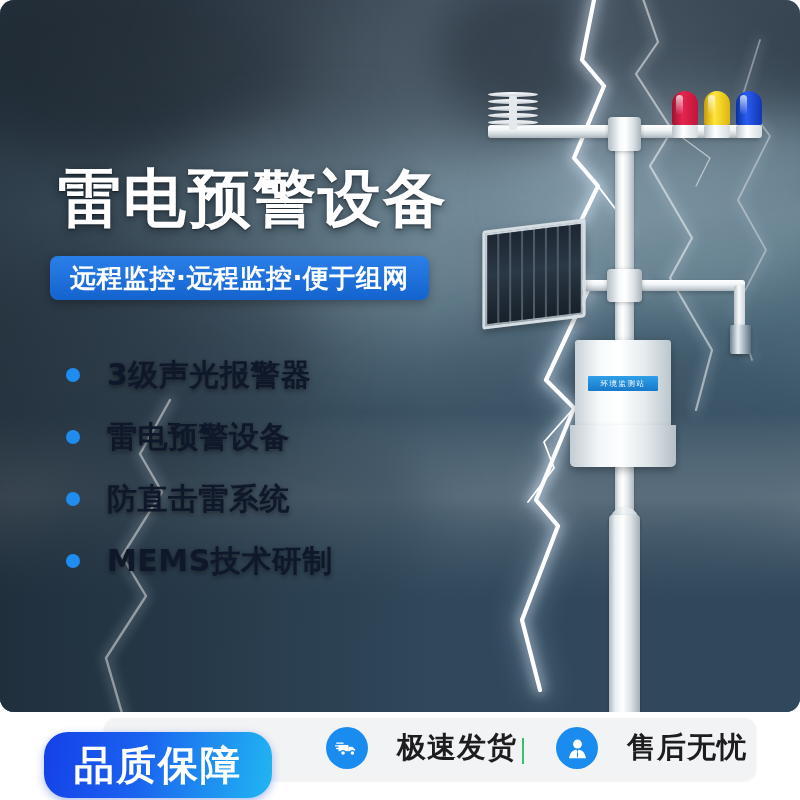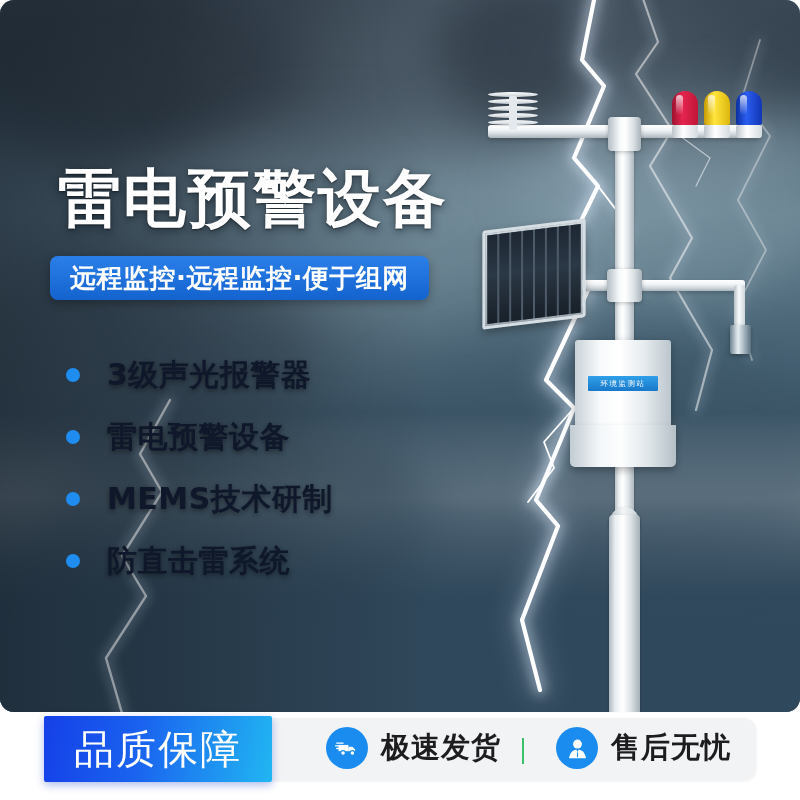--- a/index.html
+++ b/index.html
@@ -130,31 +130,31 @@
   .feature{display:flex;align-items:center;height:62px;}
   .feature .dot{width:14px;height:14px;border-radius:50%;background:#1f8cf0;flex:0 0 auto;
     box-shadow:0 0 0 0 rgba(0,0,0,0);}
   .feature .ftxt{margin-left:27px;color:#0f172a;font-size:30px;font-weight:bold;letter-spacing:.5px;
     font-family:"DejaVu Sans","Liberation Sans",sans-serif;text-shadow:0 2px 5px rgba(0,0,0,.45);}
 
   
   .bottombar{position:absolute;left:44px;top:716px;width:712px;height:66px;}
   .bar-bg{position:absolute;left:60px;top:2px;width:652px;height:62px;border-radius:12px;
     background:#f2f3f5;box-shadow:0 1px 3px rgba(0,0,0,.08);}
-  .quality{position:absolute;left:0;top:0;width:228px;height:66px;border-radius:2px;
+  .quality{position:absolute;left:0;top:16px;width:228px;height:66px;border-radius:24px;
     background:linear-gradient(100deg,#1540e8 0%,#1a63ef 42%,#21b6f2 100%);
     display:flex;align-items:center;justify-content:center;
-    color:#fff;font-size:40px;font-weight:normal;letter-spacing:2px;
+    color:#fff;font-size:40px;font-weight:bold;letter-spacing:2px;
     font-family:"DejaVu Sans","Liberation Sans",sans-serif;
     box-shadow:0 3px 8px rgba(20,60,200,.35);}
   .svc{position:absolute;display:flex;align-items:center;gap:13px;top:11px;}
   .svc .circle{width:42px;height:42px;border-radius:50%;background:#1a8cf0;
     display:flex;align-items:center;justify-content:center;}
   .svc .stxt{color:#1d1d1f;font-size:29px;font-weight:bold;letter-spacing:1px;
-    font-family:"DejaVu Sans","Liberation Sans",sans-serif;}
+    font-family:"DejaVu Sans","Liberation Sans",sans-serif;margin-left:16px;}
   .svc-ship{left:282px;}
   .svc-after{left:512px;}
   .vdiv{position:absolute;left:478px;top:22px;width:2px;height:26px;background:#3bbf6a;}
 </style>
 </head>
 <body>
 
 <div class="poster">
 
   <div class="bg">
@@ -266,25 +266,25 @@
       <div class="feature">
         <span class="dot"></span>
         <span class="ftxt">3级声光报警器</span>
       </div>
       <div class="feature">
         <span class="dot"></span>
         <span class="ftxt">雷电预警设备</span>
       </div>
       <div class="feature">
         <span class="dot"></span>
-        <span class="ftxt">MEMS技术研制</span>
+        <span class="ftxt">防直击雷系统</span>
       </div>
       <div class="feature">
         <span class="dot"></span>
-        <span class="ftxt">防直击雷系统</span>
+        <span class="ftxt">MEMS技术研制</span>
       </div>
     </div>
   </div>
 
   <div class="bottombar">
     <div class="bar-bg"></div>
 
     <div class="quality">品质保障</div>
 
     <div class="svc svc-ship">

